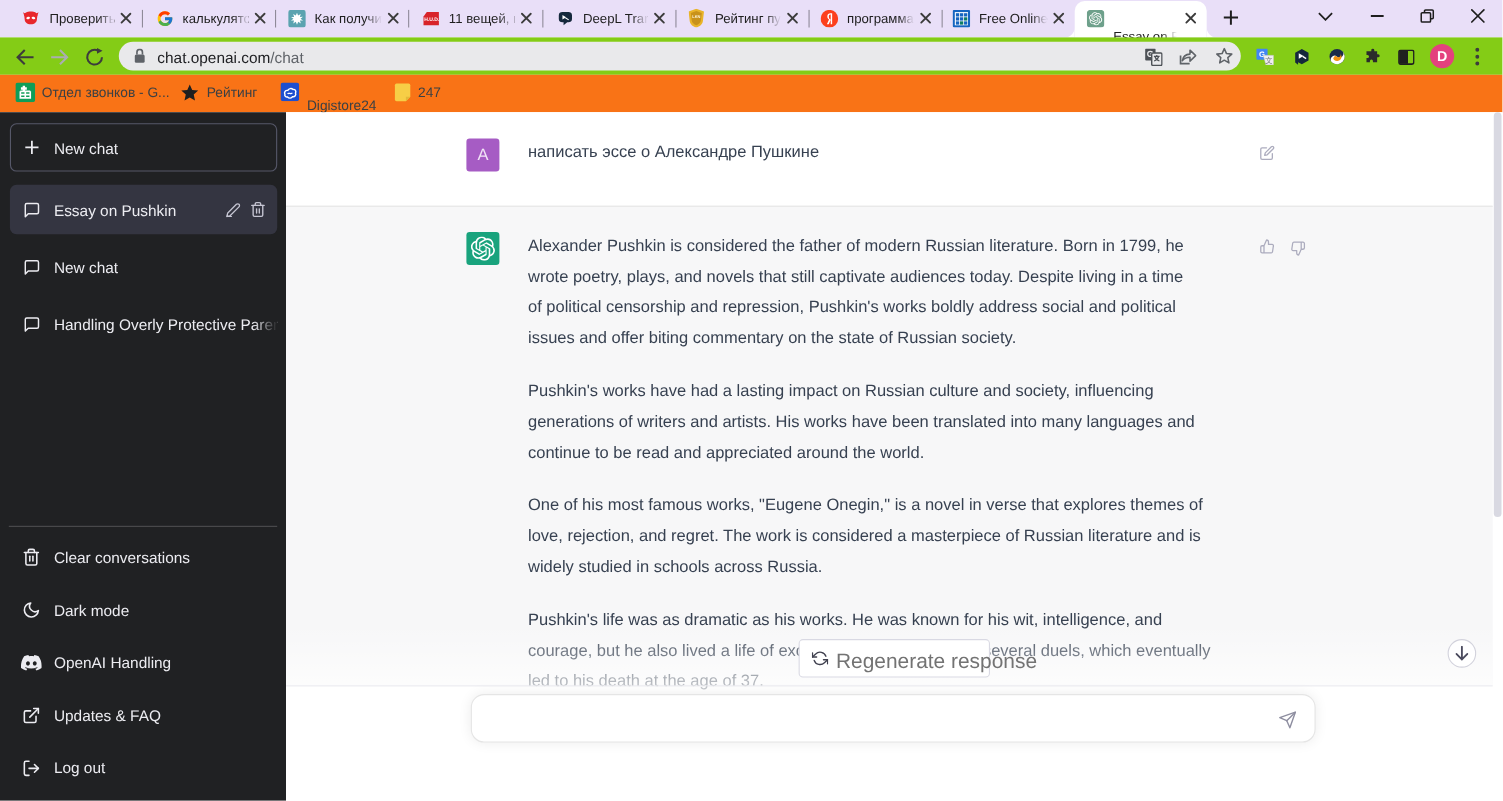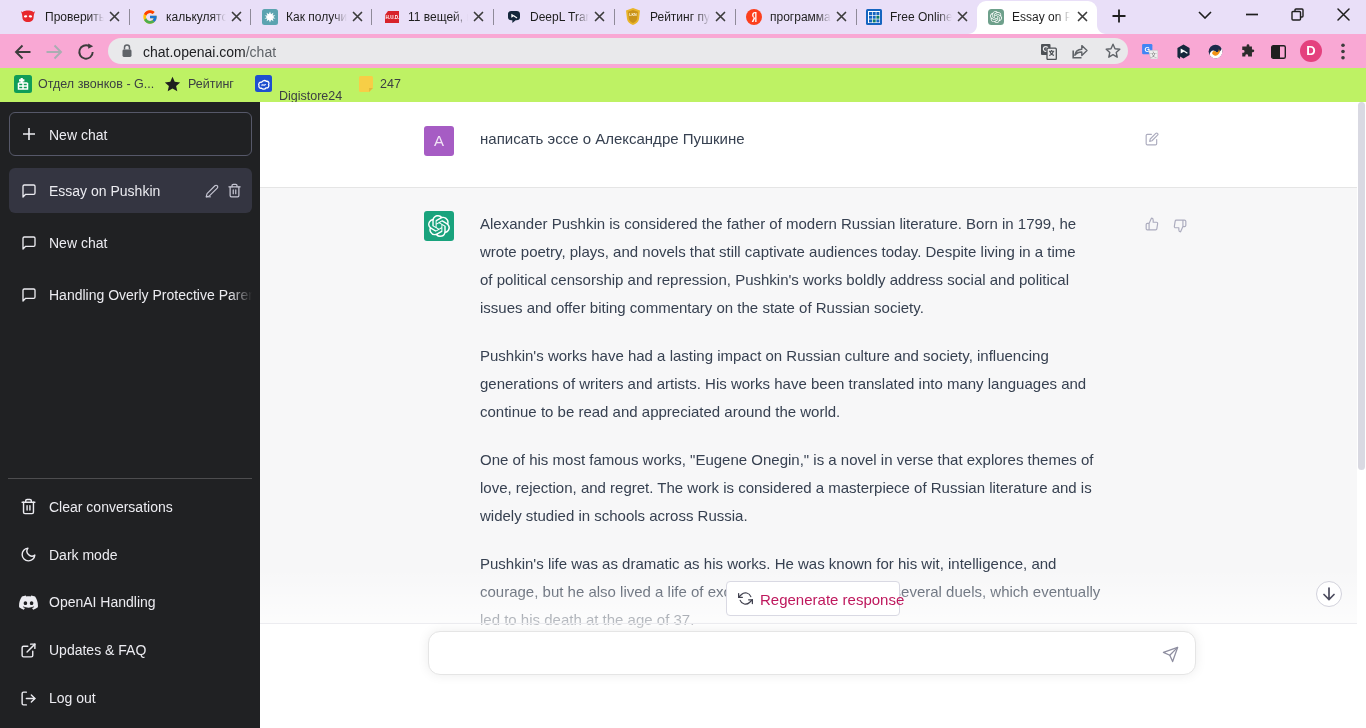--- a/index.html
+++ b/index.html
@@ -128,21 +128,21 @@
 
   <div class="abs" style="left:977px;top:1px;width:120px;height:33px;background:#fff;border-radius:9px 9px 0 0"></div>
   <div class="abs" style="left:988px;top:9px">
       <svg width="16" height="16" viewBox="0 0 16 16">
         <rect width="16" height="16" rx="3.5" fill="#6ea08b"></rect>
         <g transform="translate(2 2)" fill="#fff">
           <path d="M11.05 4.91a2.99 2.99 0 0 0-.26-2.46 3.02 3.02 0 0 0-3.25-1.45A3.03 3.03 0 0 0 2.49 2.09a2.99 2.99 0 0 0-2 1.45 3.02 3.02 0 0 0 .37 3.55 2.99 2.99 0 0 0 .26 2.46 3.03 3.03 0 0 0 3.26 1.45A2.99 2.99 0 0 0 6.63 12a3.03 3.03 0 0 0 2.89-2.1 2.99 2.99 0 0 0 2-1.45 3.03 3.03 0 0 0-.37-3.54zm-4.42 6.3a2.24 2.24 0 0 1-1.44-.52l.07-.04 2.39-1.38a.4.4 0 0 0 .2-.34V5.56l1.01.58v2.82a2.25 2.25 0 0 1-2.23 2.25zm-4.83-2.06a2.24 2.24 0 0 1-.27-1.51l.07.04 2.39 1.38a.39.39 0 0 0 .39 0l2.92-1.68v1.16a.04.04 0 0 1-.02.03L4.87 9.98a2.25 2.25 0 0 1-3.07-.83zM1.17 3.95a2.24 2.24 0 0 1 1.18-.99v2.84a.38.38 0 0 0 .19.34l2.91 1.68-1.01.58-2.41-1.39a2.25 2.25 0 0 1-.86-3.06zm8.3 1.93L6.55 4.19l1.01-.58 2.41 1.39a2.25 2.25 0 0 1-.34 4.05V6.21a.4.4 0 0 0-.16-.33zm1.01-1.51-.07-.04-2.39-1.39a.39.39 0 0 0-.39 0L4.7 4.62V3.46a.04.04 0 0 1 .01-.03l2.42-1.39a2.25 2.25 0 0 1 3.34 2.33zM4.15 6.43l-1.01-.58V3.03a2.25 2.25 0 0 1 3.69-1.73l-.07.04-2.39 1.38a.4.4 0 0 0-.2.34zm.55-1.18 1.3-.75 1.3.75v1.5l-1.3.75-1.3-.75z"></path>
         </g>
       </svg>
     </div>
-  <div class="tabtxt" style="position:absolute;left:1012px;top:10px;width:58px">Essay on P<span style="position:absolute;right:0;top:0;bottom:0;width:14px;background:linear-gradient(to right,rgba(255,255,255,0),#fff)"></span></div>
+  <div class="tabtxt" style="position:absolute;left:1012px;top:26px;width:58px">Essay on P<span style="position:absolute;right:0;top:0;bottom:0;width:14px;background:linear-gradient(to right,rgba(255,255,255,0),#fff)"></span></div>
   <svg class="abs" style="left:1077px;top:11px" width="11" height="11" viewBox="0 0 11 11">
       <path d="M1.5 1.5 L9.5 9.5 M9.5 1.5 L1.5 9.5" stroke="#3c3c3c" stroke-width="1.7" stroke-linecap="round"></path>
     </svg>
   <svg class="abs" style="left:968px;top:25px" width="9" height="9" viewBox="0 0 9 9">
       <path d="M9 0 L9 9 L0 9 C5 9 9 5 9 0 Z" fill="#fff"></path>
     </svg>
   <svg class="abs" style="left:1097px;top:25px" width="9" height="9" viewBox="0 0 9 9">
       <path d="M0 0 L0 9 L9 9 C4 9 0 5 0 0 Z" fill="#fff"></path>
     </svg>
 
@@ -158,21 +158,21 @@
     </svg>
   <svg class="abs" style="left:1291px;top:8px" width="13" height="13" viewBox="0 0 13 13">
       <rect x="1" y="3.5" width="8.5" height="8.5" stroke="#1e1e1e" stroke-width="1.4" fill="none" rx="1"></rect>
       <path d="M4 3.5 L4 2 Q4 1 5 1 L11 1 Q12 1 12 2 L12 8 Q12 9 11 9 L9.5 9" stroke="#1e1e1e" stroke-width="1.4" fill="none"></path>
     </svg>
   <svg class="abs" style="left:1337px;top:8px" width="13" height="13" viewBox="0 0 13 13">
       <path d="M1 1 L12 12 M12 1 L1 12" stroke="#1e1e1e" stroke-width="1.5" stroke-linecap="round"></path>
     </svg>
 </div>
 
-<div class="abs" style="left:0;top:34px;width:1366px;height:34px;background:#f9a8d4" id="toolbar">
+<div class="abs" style="left:0;top:34px;width:1366px;height:34px;background:#84cc16" id="toolbar">
 
   <svg class="abs" style="left:14px;top:9px" width="18" height="18" viewBox="0 0 18 18">
       <path d="M16.5 9 L2.5 9 M8.5 2.5 L2 9 L8.5 15.5" stroke="#3c3c3c" stroke-width="1.9" fill="none"></path>
     </svg>
 
   <svg class="abs" style="left:45px;top:9px" width="18" height="18" viewBox="0 0 18 18">
       <path d="M1.5 9 L15.5 9 M9.5 2.5 L16 9 L9.5 15.5" stroke="#aaadb2" stroke-width="1.9" fill="none"></path>
     </svg>
 
   <svg class="abs" style="left:77px;top:9px" width="18" height="18" viewBox="0 0 18 18">
@@ -235,21 +235,21 @@
 
   <div class="abs" style="left:1300px;top:6px;width:22px;height:22px;border-radius:50%;background:#e4417e;color:#fff;font-size:13px;font-weight:bold;text-align:center;line-height:22px">D</div>
 
   <svg class="abs" style="left:1341px;top:9px" width="4" height="17" viewBox="0 0 4 17">
       <circle cx="2" cy="2.2" r="1.8" fill="#3c3c3c"></circle>
       <circle cx="2" cy="8.5" r="1.8" fill="#3c3c3c"></circle>
       <circle cx="2" cy="14.8" r="1.8" fill="#3c3c3c"></circle>
     </svg>
 </div>
 
-<div class="abs" style="left:0;top:68px;width:1366px;height:34px;background:#bef264" id="bookmarks">
+<div class="abs" style="left:0;top:68px;width:1366px;height:34px;background:#f97316" id="bookmarks">
   <svg class="abs" style="left:14px;top:7px" width="18" height="18" viewBox="0 0 18 18">
       <rect width="18" height="18" rx="2.5" fill="#0f9d58"></rect>
       <path d="M4.5 8 L13.5 8 M9 8 L9 14 M4.5 11 L13.5 11 M4.5 8 L4.5 14 L13.5 14 L13.5 8" stroke="#fff" stroke-width="1.5" fill="none"></path>
       <path d="M7.7 3 L7.7 8 M5 5.4 L10.4 5.4" stroke="#fff" stroke-width="2.2"></path>
     </svg>
   <div class="bmtxt abs" style="left:38px;top:9px">Отдел звонков - G...</div>
   <svg class="abs" style="left:164px;top:8px" width="17" height="17" viewBox="0 0 16 16">
       <path d="M8 0.8 L10.1 5.5 L15.2 6 L11.4 9.4 L12.5 14.4 L8 11.8 L3.5 14.4 L4.6 9.4 L0.8 6 L5.9 5.5 Z" fill="#1f1f1f"></path>
     </svg>
   <div class="bmtxt abs" style="left:188px;top:9px">Рейтинг</div>
@@ -362,21 +362,21 @@
 
     <div class="abs" style="left:0;top:466px;width:1097px;height:82px;background:linear-gradient(to bottom,rgba(255,255,255,0),#fff)"></div>
     <div class="abs" style="left:0;top:521px;width:1097px;height:1px;background:#ececf0"></div>
 
     <div class="abs" style="left:466px;top:479px;width:174px;height:35px;background:#fff;border:1px solid #d9d9e3;border-radius:4px"></div>
     <svg class="abs" style="left:478px;top:489px" width="15" height="15" viewBox="0 0 24 24" fill="none" stroke="#40414f" stroke-width="2" stroke-linecap="round" stroke-linejoin="round">
         <polyline points="1 4 1 10 7 10"></polyline>
         <polyline points="23 20 23 14 17 14"></polyline>
         <path d="M20.49 9A9 9 0 0 0 5.64 5.64L1 10m22 4l-4.64 4.36A9 9 0 0 1 3.51 15"></path>
       </svg>
-    <div class="abs" style="left:500px;top:489px;font-size:15px;color:#be185d">Regenerate response</div>
+    <div class="abs" style="left:500px;top:489px;font-size:19px;color:#737373">Regenerate response</div>
 
     <div class="abs" style="left:168px;top:529px;width:768px;height:44px;background:#fff;border:1px solid #e5e5e5;border-radius:12px;box-shadow:0 0 12px rgba(0,0,0,0.08)"></div>
     <svg class="abs" style="left:902px;top:544px" width="17" height="17" viewBox="0 0 24 24" fill="none" stroke="#8e8ea0" stroke-width="1.8" stroke-linecap="round" stroke-linejoin="round">
         <line x1="22" y1="2" x2="11" y2="13"></line>
         <polygon points="22 2 15 22 11 13 2 9 22 2"></polygon>
       </svg>
 
 
     <div class="abs" style="left:1056px;top:479px;width:26px;height:26px;border-radius:50%;border:1px solid #d2d2dc;background:rgba(255,255,255,0.85)"></div>
     <svg class="abs" style="left:1063px;top:485px" width="12" height="14" viewBox="0 0 12 14">

